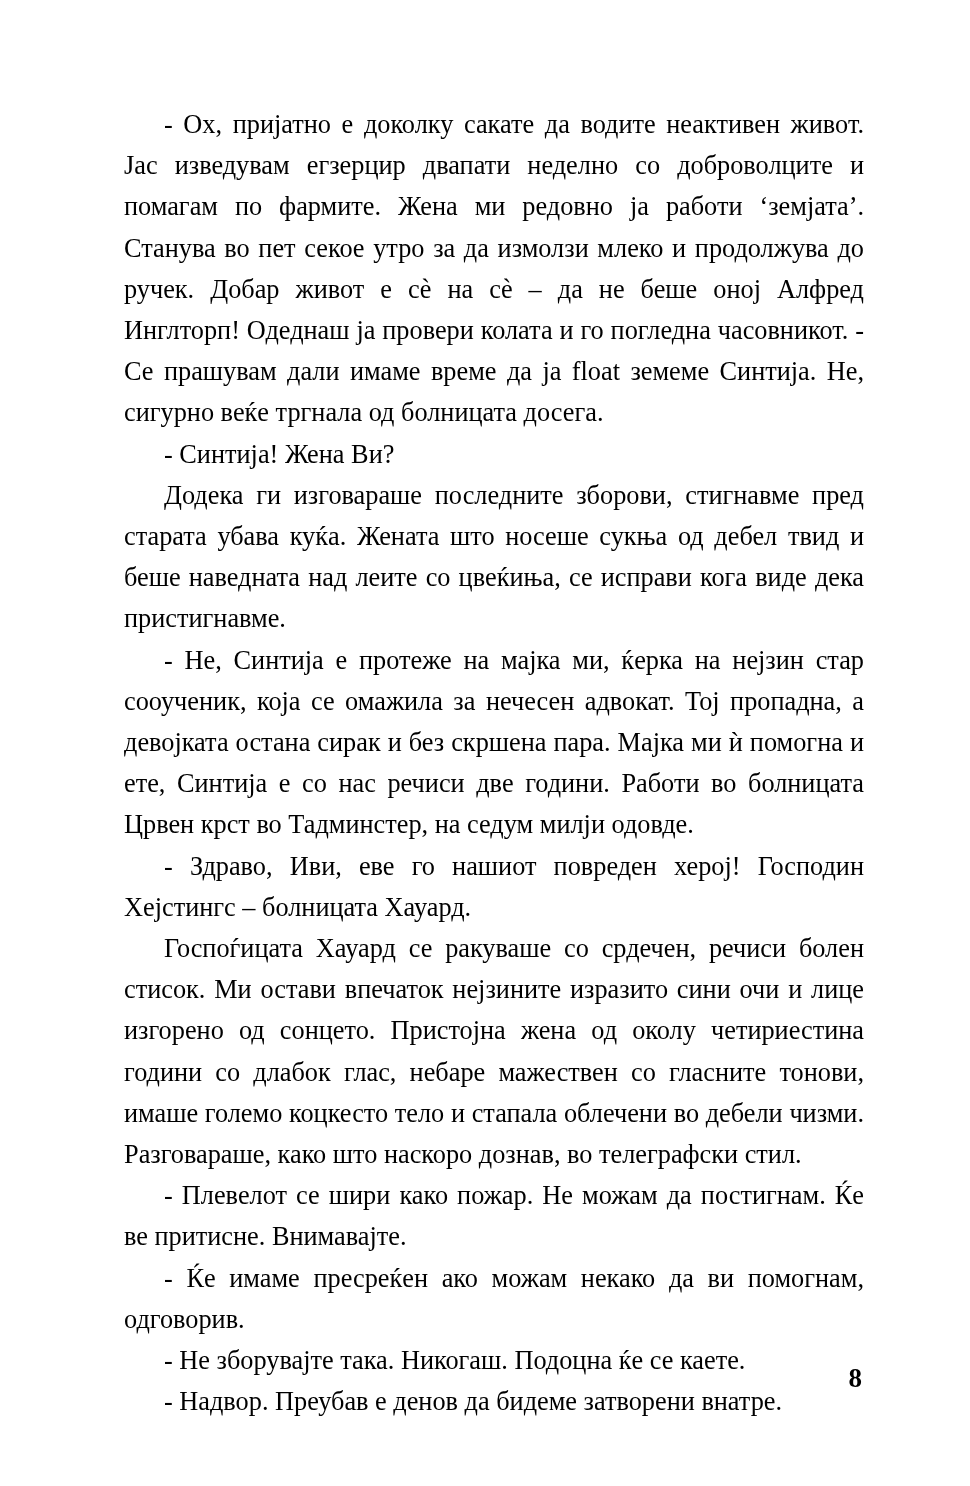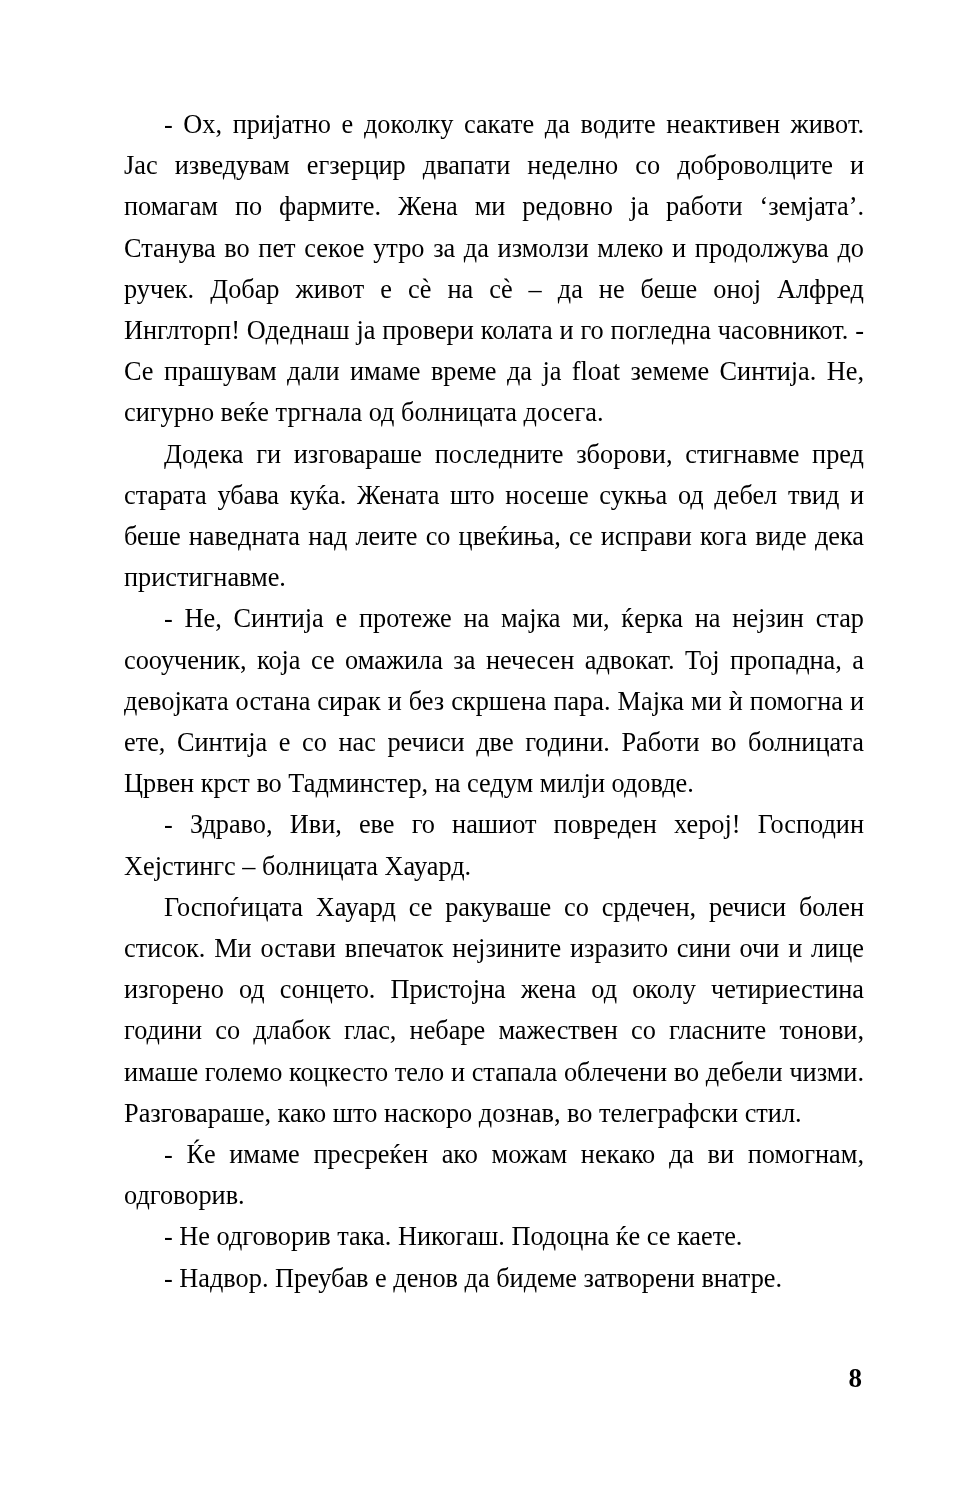--- a/index.html
+++ b/index.html
@@ -61,23 +61,25 @@
     font-weight: bold;
     font-family: "Liberation Serif", "DejaVu Serif", serif;
   }
 </style>
 </head>
 <body>
 
 <div class="page">
   <div class="text-block">
     <p class="para">- Ох, пријатно е доколку сакате да водите неактивен живот. Јас изведувам егзерцир двапати неделно со доброволците и помагам по фармите. Жена ми редовно ја работи ‘земјата’. Станува во пет секое утро за да измолзи млеко и продолжува до ручек. Добар живот е сѐ на сѐ – да не беше оној Алфред Инглторп! Одеднаш ја провери колата и го погледна часовникот. - Се прашувам дали имаме време да ја float земеме Синтија. Не, сигурно веќе тргнала од болницата досега.</p>
+    <p class="para">- Синтија! Жена Ви?</p>
     <p class="para">Додека ги изговараше последните зборови, стигнавме пред старата убава куќа. Жената што носеше сукња од дебел твид и беше наведната над леите со цвеќиња, се исправи кога виде дека пристигнавме.</p>
     <p class="para">- Не, Синтија е протеже на мајка ми, ќерка на нејзин стар сооученик, која се омажила за нечесен адвокат. Тој пропадна, а девојката остана сирак и без скршена пара. Мајка ми ѝ помогна и ете, Синтија е со нас речиси две години. Работи во болницата Црвен крст во Тадминстер, на седум милји одовде.</p>
     <p class="para">- Здраво, Иви, еве го нашиот повреден херој! Господин Хејстингс – болницата Хауард.</p>
     <p class="para">Госпоѓицата Хауард се ракуваше со срдечен, речиси болен стисок. Ми остави впечаток нејзините изразито сини очи и лице изгорено од сонцето. Пристојна жена од околу четириестина години со длабок глас, небаре мажествен со гласните тонови, имаше големо коцкесто тело и стапала облечени во дебели чизми. Разговараше, како што наскоро дознав, во телеграфски стил.</p>
+    <p class="para">- Плевелот се шири како пожар. Не можам да постигнам. Ќе ве притисне. Внимавајте.</p>
     <p class="para">- Ќе имаме пресреќен ако можам некако да ви помогнам, одговорив.</p>
-    <p class="para">- Не одговорив така. Никогаш. Подоцна ќе се каете.</p>
+    <p class="para">- Не зборувајте така. Никогаш. Подоцна ќе се каете.</p>
     <p class="para">- Надвор. Преубав е денов да бидеме затворени внатре.</p>
   </div>
 
   <div class="page-number">8</div>
 </div>
 
 </body></html>

